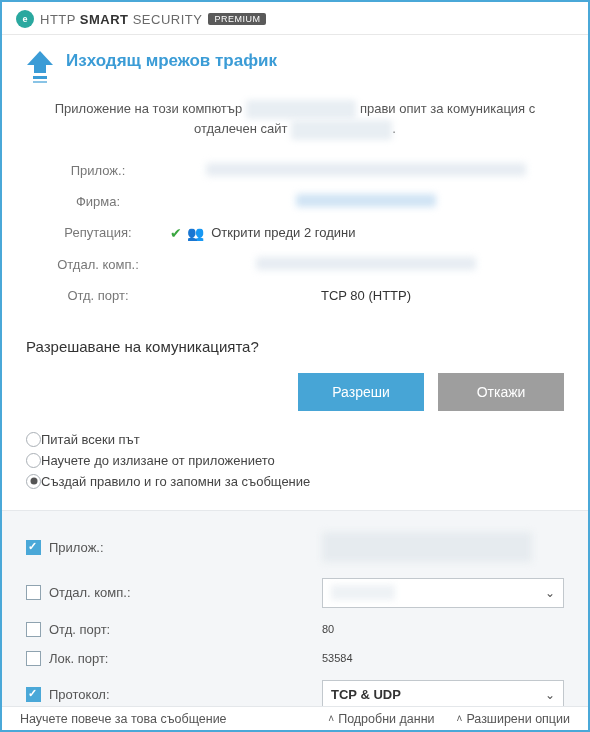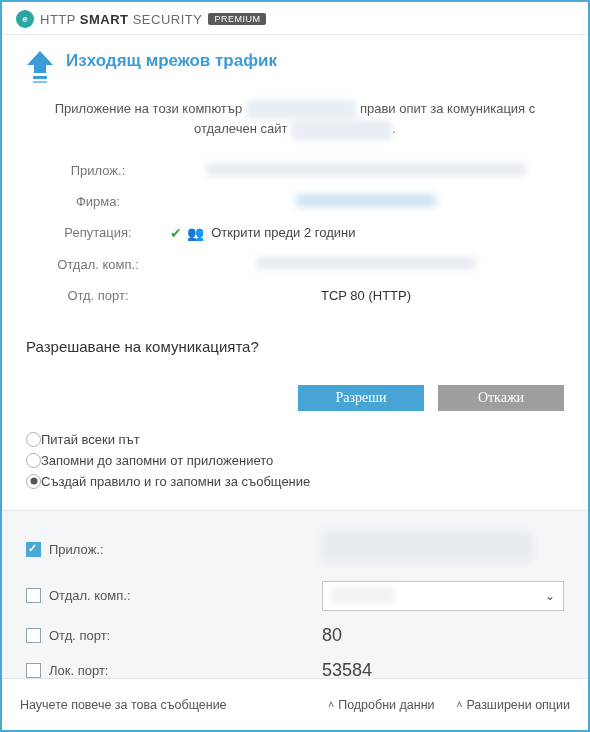--- a/index.html
+++ b/index.html
@@ -60,26 +60,26 @@
     border-radius: 2px; display: inline-block; user-select: none;
   }
   .blur-val.blue { background: #cfe3f4; }
   .rep-row { display: flex; align-items: center; gap: 6px; color: #444; }
   .check-icon { color: #3aa640; font-size: 14px; }
   .people-icon { color: #5d88b3; font-size: 14px; }
   .question-section {
     margin-top: 26px; padding: 0 24px;
   }
   .question {
-    font-size: 15px; color: #333; font-weight: 500; margin-bottom: 30px;
+    font-size: 15px; color: #333; font-weight: 500; margin-bottom: 18px;
   }
   .buttons { display: flex; gap: 14px; justify-content: flex-end; margin-bottom: 18px; }
   .btn {
-    min-width: 126px; height: 26px; border: none; font-size: 14px;
-    cursor: pointer; color: #fff; font-family: Liberation Serif, serif;
+    min-width: 126px; height: 38px; border: none; font-size: 14px;
+    cursor: pointer; color: #fff; font-family: Liberation Sans, sans-serif;
   }
   .btn.allow { background: #47a5d6; }
   .btn.deny { background: #9e9e9e; }
   .radio-group { padding: 0 24px 18px 24px; }
   .radio-row {
     display: flex; align-items: center; padding: 3px 0;
     color: #444; font-size: 13px; cursor: pointer;
   }
   .radio {
     width: 15px; height: 15px; border: 1.5px solid #aab0b6; border-radius: 50%;
@@ -100,37 +100,37 @@
   .rule-row .label-text { color: #555; font-size: 13px; }
   .checkbox {
     width: 15px; height: 15px; border: 1.5px solid #8fa3b0; background: #fff;
     position: relative; flex-shrink: 0;
   }
   .checkbox.checked { background: #4aa8d8; border-color: #4aa8d8; }
   .checkbox.checked::after {
     content: "✓"; color: #fff; position: absolute; font-size: 11px;
     top: -1px; left: 1px; font-weight: bold;
   }
-  .rule-value { flex: 1; font-size: 18px; color: #444; }
+  .rule-value { flex: 1; font-size: 11px; color: #444; }
   .dropdown {
     flex: 1; height: 30px; background: #fff; border: 1px solid #c2c8cd;
     display: flex; align-items: center; justify-content: space-between;
     padding: 0 8px; font-size: 13px; cursor: pointer;
   }
   .dropdown .dd-text.bold { font-weight: 700; }
   .dropdown .chev { color: #555; font-size: 12px; }
   .blur-dd {
     background: #eef2f5; color: transparent; filter: blur(3px);
     display: inline-block; user-select: none;
   }
   .edit-row { display: flex; align-items: flex-start; gap: 8px; padding: 6px 0; }
   .edit-row .edit-label { color: #555; font-size: 12.5px; max-width: 300px; line-height: 1.35; }
   .footer {
     position: absolute; bottom: 2px; left: 2px; right: 2px;
-    height: 52px; border-top: 1px solid #e4e7ea; background: #fff;
+    height: 24px; border-top: 1px solid #e4e7ea; background: #fff;
     display: flex; align-items: center; justify-content: space-between;
     padding: 0 18px; font-size: 12.5px; color: #555;
   }
   .footer-right { display: flex; gap: 22px; }
   .footer-link { cursor: pointer; display: flex; align-items: center; gap: 4px; }
   .chev-up { font-size: 10px; }
   .blur-multi {
     background: #e6ebef; color: transparent; filter: blur(3.5px);
     display: inline-block; width: 210px; height: 30px; border-radius: 2px;
   }
@@ -206,21 +206,21 @@
   </div>
 </div>
 
 <div class="radio-group">
   <div class="radio-row">
     <span class="radio"></span>
     <span>Питай всеки път</span>
   </div>
   <div class="radio-row">
     <span class="radio"></span>
-    <span>Запомни до запомни от приложението</span>
+    <span>Научете до излизане от приложението</span>
   </div>
   <div class="radio-row">
     <span class="radio checked"></span>
     <span>Създай правило и го запомни за съобщение</span>
   </div>
 </div>
 
 <div class="rule-section">
   <div class="rule-row">
     <div class="label-area">

